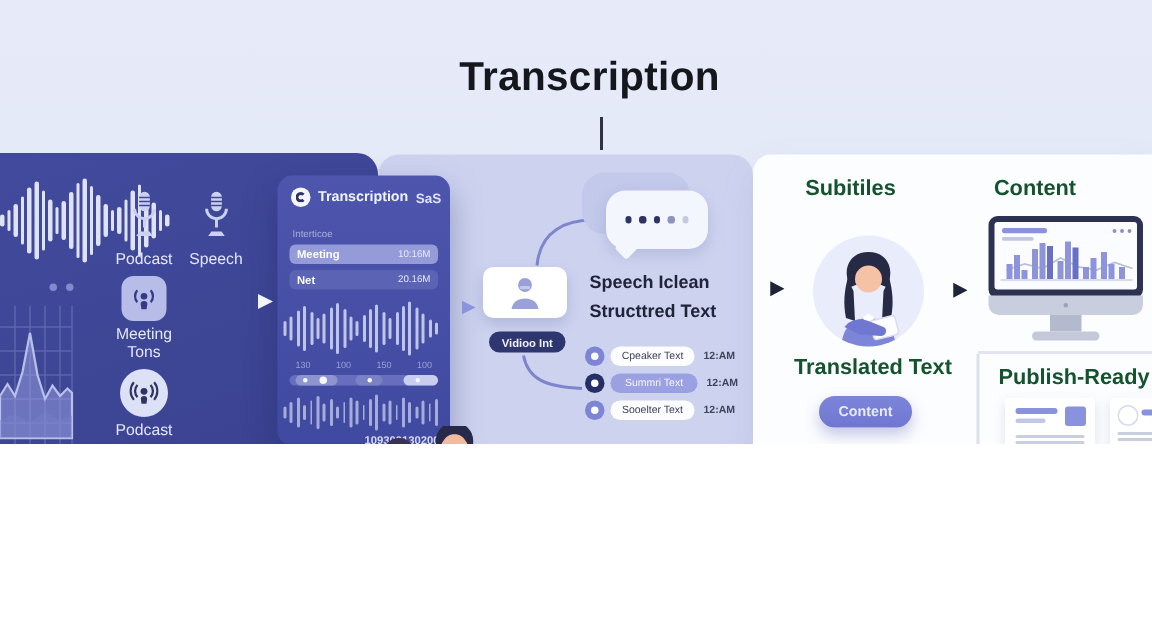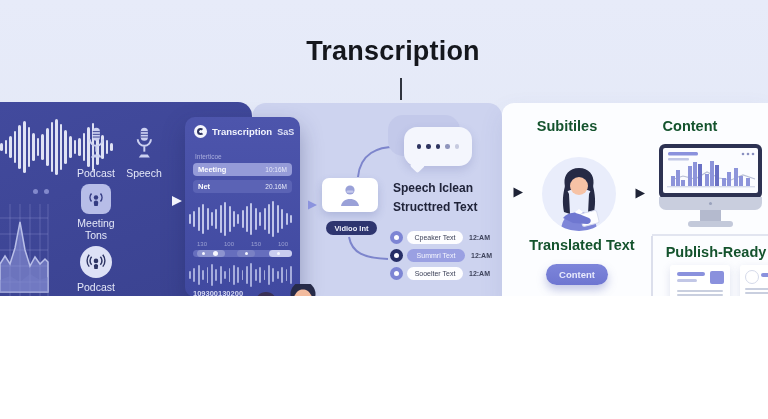--- a/index.html
+++ b/index.html
@@ -51,21 +51,21 @@
   .crow .cv{color:#e6e9f9;font-size:6.5px;}
   .crow1{top:46px;background:#959bd8;}
   .crow2{top:63px;background:#5b63b5;}
   #wave-card{left:4px;top:82px;width:107px;height:40px;}
   .cticks{position:absolute;left:8px;top:124px;width:99px;display:flex;justify-content:space-between;
     font-size:6px;color:#9aa0d2;padding:0 4px;box-sizing:border-box;}
   .slider{position:absolute;left:8px;top:133px;width:99px;height:7px;border-radius:4px;background:#666ebd;}
   .slider .seg{position:absolute;top:0;height:7px;border-radius:4px;}
   .slider .dot{position:absolute;border-radius:50%;background:#f6f7fe;}
   #mini-card{left:4px;top:145px;width:107px;height:26px;}
-  .ctimeline{position:absolute;left:8px;top:172px;width:100px;display:flex;justify-content:flex-start;
+  .ctimeline{position:absolute;left:8px;top:172px;width:100px;display:flex;justify-content:flex-end;
     font-size:7.5px;color:#d6d9f3;font-weight:600;}
 
   
   .panel-mid{position:absolute;left:252px;top:103px;width:250px;height:206px;z-index:2;
     background:#cdd3ef;border-radius:14px;}
   .ghost-bubble{position:absolute;left:136px;top:12px;width:72px;height:41px;border-radius:15px;background:#c3c9ea;}
   .bubble{position:absolute;left:152px;top:24px;width:68px;height:39px;border-radius:13px;background:#f4f6fd;
     box-shadow:0 4px 10px rgba(70,80,150,.18);}
   .bubble .tail{position:absolute;left:8px;bottom:-5px;width:11px;height:11px;background:#f4f6fd;transform:rotate(45deg);border-radius:2px;}
   .bdots{position:absolute;left:0;top:0;width:100%;height:100%;display:flex;align-items:center;justify-content:center;gap:5px;}

